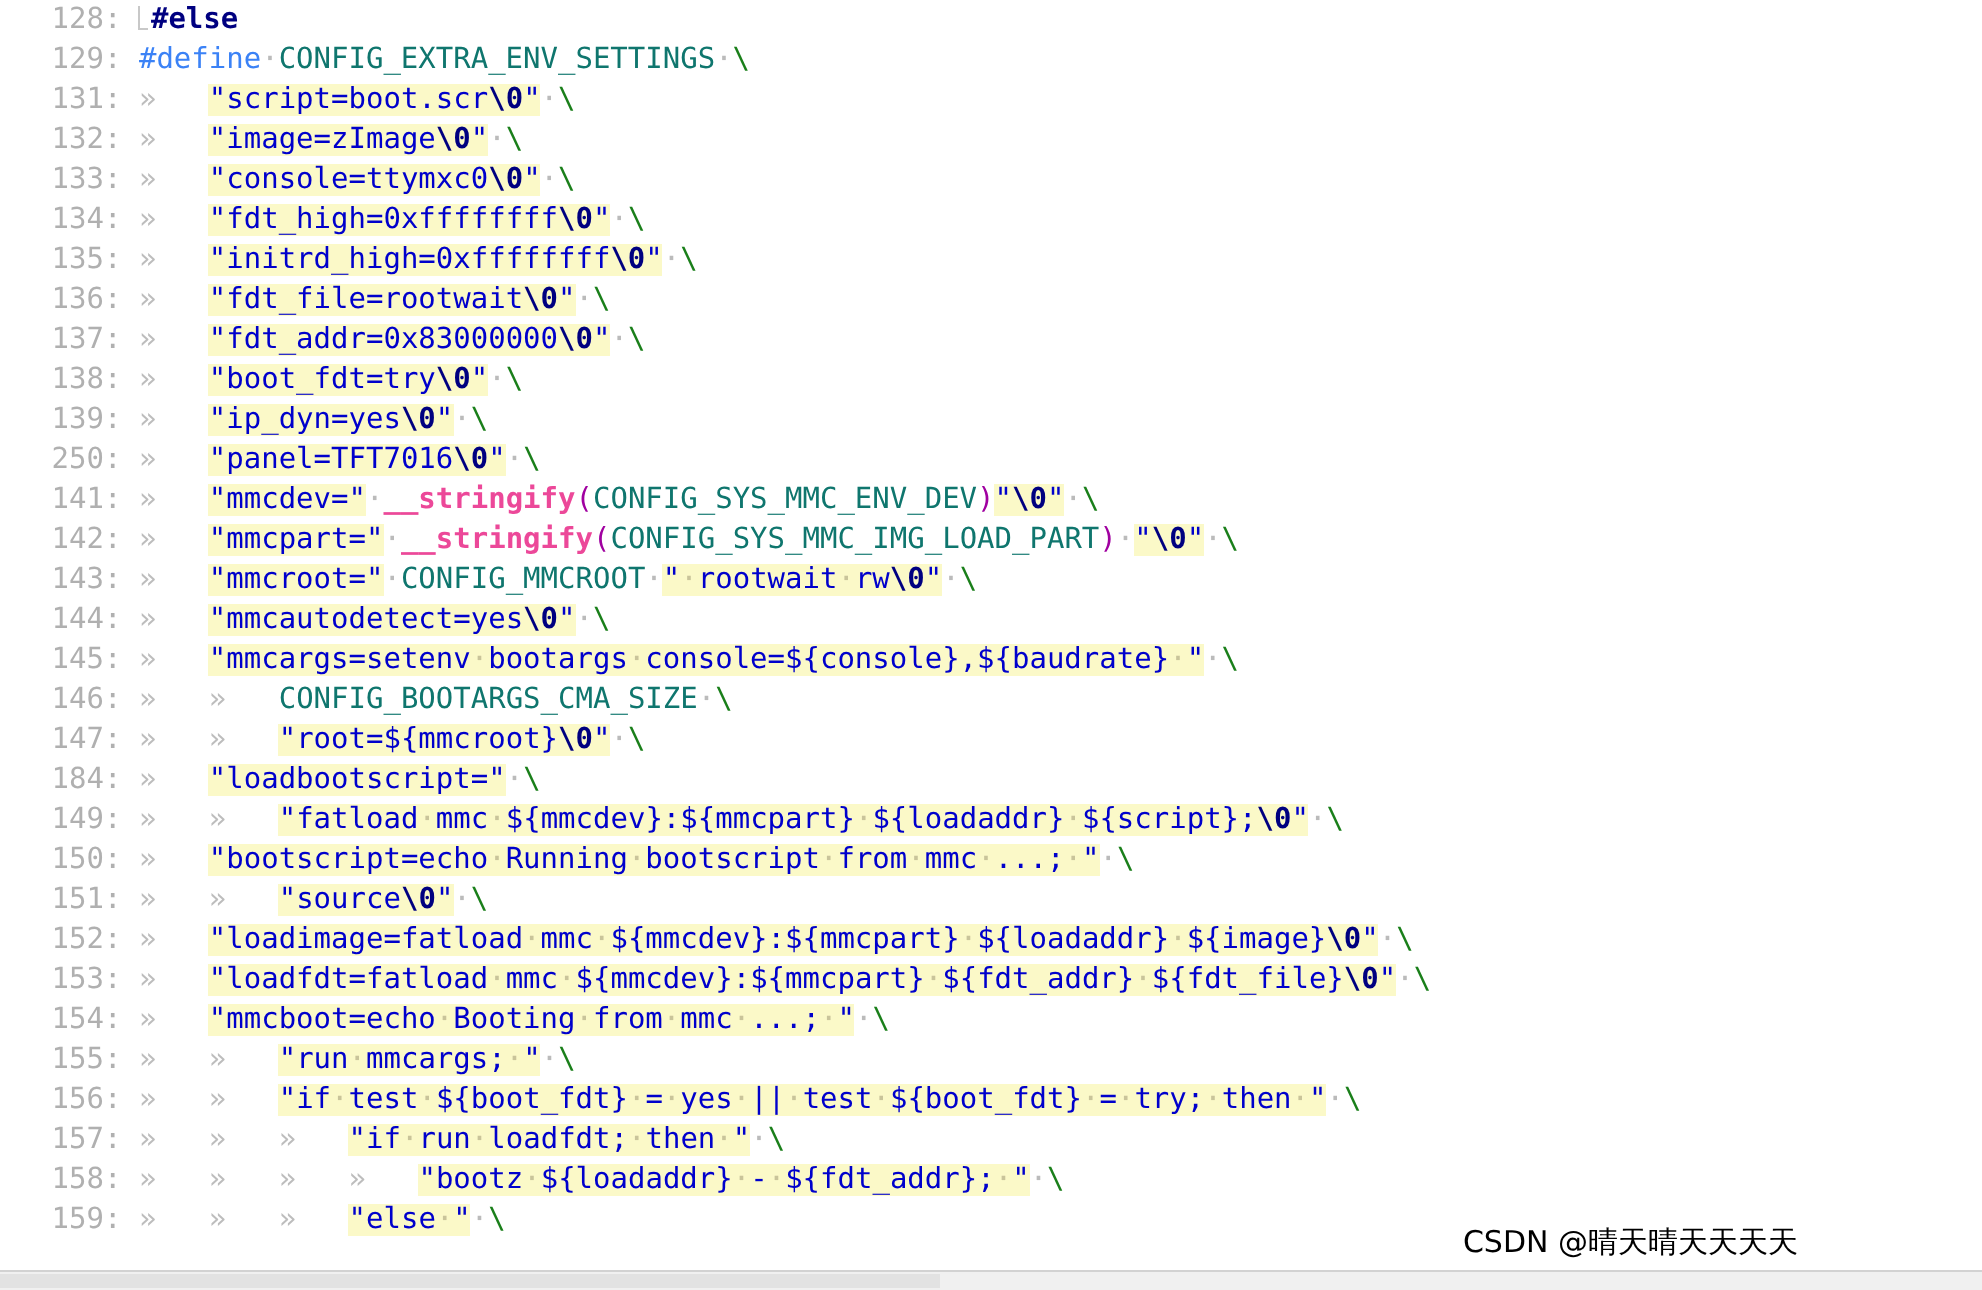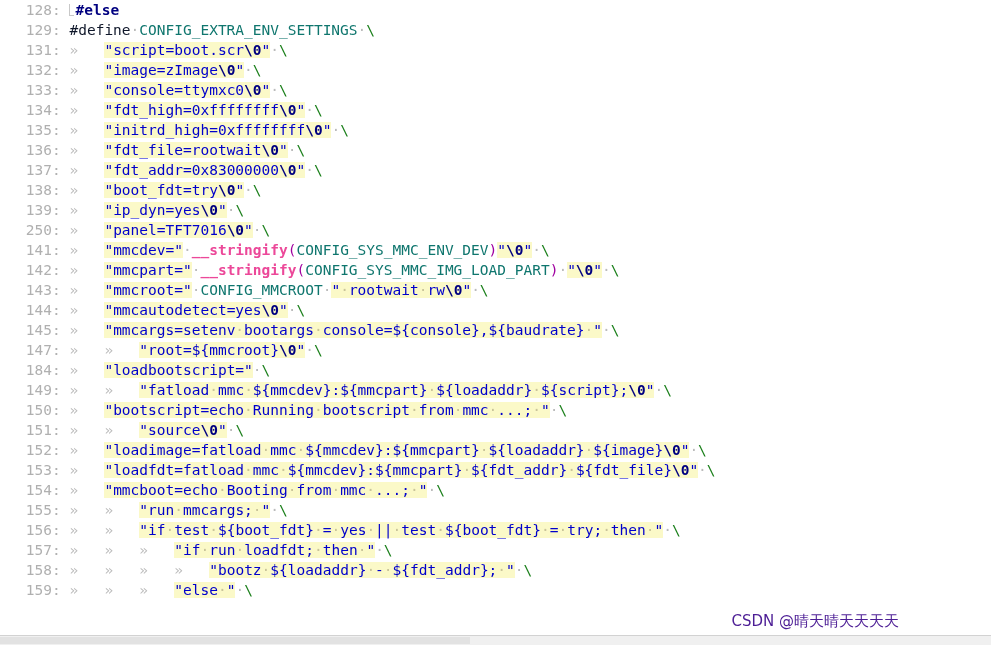--- a/index.html
+++ b/index.html
@@ -44,21 +44,21 @@
     width: 52px;
     text-align: right;
     color: #b0b0b0;
     padding-right: 0px;
   }
   .lcolon {
     color: #b0b0b0;
   }
 
   
-  .tok-pp        { color: #0f172a; margin-top: 31px; }            
+  .tok-pp        { color: #3b82f6; margin-top: 31px; }            
   .tok-kw        { color: #000080; font-weight: bold; }  
   .tok-macro     { color: #0f766e; }            
   .tok-fn        { color: #ec4899; font-weight: bold; }  
   .tok-paren     { color: #a000a0; }            
   .tok-str       { color: #0000cc; background: #fbf9c8; }
   .tok-esc       { color: #000080; background: #fbf9c8; font-weight: bold; }
   .tok-cont      { color: #1a7f1a; }            
   .tok-dot       { color: #bbbbbb; }            
   .tok-dot-hl    { color: #c9c49a; background: #fbf9c8; }
   .tok-tab       { color: #bdbdbd; }
@@ -72,21 +72,21 @@
     vertical-align: -1px;
     margin-right: 1px;
   }
 
   #watermark {
     position: absolute;
     right: 14px;
     bottom: 14px;
     font-family: "DejaVu Sans", "Liberation Sans", sans-serif;
     font-size: 15px;
-    color: #4c1d95;
+    color: #000000;
     white-space: pre;
     pointer-events: none;
     user-select: none;
     text-align: center;
   }
 
   #hscrollbar {
     position: absolute;
     left: 0;
     bottom: 0;
@@ -120,20 +120,21 @@
       <div class="code-line"><span class="lnum">136</span><span class="lcolon">: </span><span><span class="tok-tab">»</span><span class="tok-tab">   </span><span class="tok-str">"</span><span class="tok-str">fdt_file=rootwait</span><span class="tok-esc">\0</span><span class="tok-str">"</span><span class="tok-dot">·</span><span class="tok-cont">\</span></span></div>
       <div class="code-line"><span class="lnum">137</span><span class="lcolon">: </span><span><span class="tok-tab">»</span><span class="tok-tab">   </span><span class="tok-str">"</span><span class="tok-str">fdt_addr=0x83000000</span><span class="tok-esc">\0</span><span class="tok-str">"</span><span class="tok-dot">·</span><span class="tok-cont">\</span></span></div>
       <div class="code-line"><span class="lnum">138</span><span class="lcolon">: </span><span><span class="tok-tab">»</span><span class="tok-tab">   </span><span class="tok-str">"</span><span class="tok-str">boot_fdt=try</span><span class="tok-esc">\0</span><span class="tok-str">"</span><span class="tok-dot">·</span><span class="tok-cont">\</span></span></div>
       <div class="code-line"><span class="lnum">139</span><span class="lcolon">: </span><span><span class="tok-tab">»</span><span class="tok-tab">   </span><span class="tok-str">"</span><span class="tok-str">ip_dyn=yes</span><span class="tok-esc">\0</span><span class="tok-str">"</span><span class="tok-dot">·</span><span class="tok-cont">\</span></span></div>
       <div class="code-line"><span class="lnum">250</span><span class="lcolon">: </span><span><span class="tok-tab">»</span><span class="tok-tab">   </span><span class="tok-str">"</span><span class="tok-str">panel=TFT7016</span><span class="tok-esc">\0</span><span class="tok-str">"</span><span class="tok-dot">·</span><span class="tok-cont">\</span></span></div>
       <div class="code-line"><span class="lnum">141</span><span class="lcolon">: </span><span><span class="tok-tab">»</span><span class="tok-tab">   </span><span class="tok-str">"</span><span class="tok-str">mmcdev=</span><span class="tok-str">"</span><span class="tok-dot">·</span><span class="tok-fn">__stringify</span><span class="tok-paren">(</span><span class="tok-macro">CONFIG_SYS_MMC_ENV_DEV</span><span class="tok-paren">)</span><span class="tok-str">"</span><span class="tok-esc">\0</span><span class="tok-str">"</span><span class="tok-dot">·</span><span class="tok-cont">\</span></span></div>
       <div class="code-line"><span class="lnum">142</span><span class="lcolon">: </span><span><span class="tok-tab">»</span><span class="tok-tab">   </span><span class="tok-str">"</span><span class="tok-str">mmcpart=</span><span class="tok-str">"</span><span class="tok-dot">·</span><span class="tok-fn">__stringify</span><span class="tok-paren">(</span><span class="tok-macro">CONFIG_SYS_MMC_IMG_LOAD_PART</span><span class="tok-paren">)</span><span class="tok-dot">·</span><span class="tok-str">"</span><span class="tok-esc">\0</span><span class="tok-str">"</span><span class="tok-dot">·</span><span class="tok-cont">\</span></span></div>
       <div class="code-line"><span class="lnum">143</span><span class="lcolon">: </span><span><span class="tok-tab">»</span><span class="tok-tab">   </span><span class="tok-str">"</span><span class="tok-str">mmcroot=</span><span class="tok-str">"</span><span class="tok-dot">·</span><span class="tok-macro">CONFIG_MMCROOT</span><span class="tok-dot">·</span><span class="tok-str">"</span><span class="tok-dot-hl">·</span><span class="tok-str">rootwait</span><span class="tok-dot-hl">·</span><span class="tok-str">rw</span><span class="tok-esc">\0</span><span class="tok-str">"</span><span class="tok-dot">·</span><span class="tok-cont">\</span></span></div>
       <div class="code-line"><span class="lnum">144</span><span class="lcolon">: </span><span><span class="tok-tab">»</span><span class="tok-tab">   </span><span class="tok-str">"</span><span class="tok-str">mmcautodetect=yes</span><span class="tok-esc">\0</span><span class="tok-str">"</span><span class="tok-dot">·</span><span class="tok-cont">\</span></span></div>
       <div class="code-line"><span class="lnum">145</span><span class="lcolon">: </span><span><span class="tok-tab">»</span><span class="tok-tab">   </span><span class="tok-str">"</span><span class="tok-str">mmcargs=setenv</span><span class="tok-dot-hl">·</span><span class="tok-str">bootargs</span><span class="tok-dot-hl">·</span><span class="tok-str">console=${console},${baudrate}</span><span class="tok-dot-hl">·</span><span class="tok-str">"</span><span class="tok-dot">·</span><span class="tok-cont">\</span></span></div>
+      <div class="code-line"><span class="lnum">146</span><span class="lcolon">: </span><span><span class="tok-tab">»</span><span class="tok-tab">   </span><span class="tok-tab">»</span><span class="tok-tab">   </span><span class="tok-macro">CONFIG_BOOTARGS_CMA_SIZE</span><span class="tok-dot">·</span><span class="tok-cont">\</span></span></div>
       <div class="code-line"><span class="lnum">147</span><span class="lcolon">: </span><span><span class="tok-tab">»</span><span class="tok-tab">   </span><span class="tok-tab">»</span><span class="tok-tab">   </span><span class="tok-str">"</span><span class="tok-str">root=${mmcroot}</span><span class="tok-esc">\0</span><span class="tok-str">"</span><span class="tok-dot">·</span><span class="tok-cont">\</span></span></div>
       <div class="code-line"><span class="lnum">184</span><span class="lcolon">: </span><span><span class="tok-tab">»</span><span class="tok-tab">   </span><span class="tok-str">"</span><span class="tok-str">loadbootscript=</span><span class="tok-str">"</span><span class="tok-dot">·</span><span class="tok-cont">\</span></span></div>
       <div class="code-line"><span class="lnum">149</span><span class="lcolon">: </span><span><span class="tok-tab">»</span><span class="tok-tab">   </span><span class="tok-tab">»</span><span class="tok-tab">   </span><span class="tok-str">"</span><span class="tok-str">fatload</span><span class="tok-dot-hl">·</span><span class="tok-str">mmc</span><span class="tok-dot-hl">·</span><span class="tok-str">${mmcdev}:${mmcpart}</span><span class="tok-dot-hl">·</span><span class="tok-str">${loadaddr}</span><span class="tok-dot-hl">·</span><span class="tok-str">${script};</span><span class="tok-esc">\0</span><span class="tok-str">"</span><span class="tok-dot">·</span><span class="tok-cont">\</span></span></div>
       <div class="code-line"><span class="lnum">150</span><span class="lcolon">: </span><span><span class="tok-tab">»</span><span class="tok-tab">   </span><span class="tok-str">"</span><span class="tok-str">bootscript=echo</span><span class="tok-dot-hl">·</span><span class="tok-str">Running</span><span class="tok-dot-hl">·</span><span class="tok-str">bootscript</span><span class="tok-dot-hl">·</span><span class="tok-str">from</span><span class="tok-dot-hl">·</span><span class="tok-str">mmc</span><span class="tok-dot-hl">·</span><span class="tok-str">...;</span><span class="tok-dot-hl">·</span><span class="tok-str">"</span><span class="tok-dot">·</span><span class="tok-cont">\</span></span></div>
       <div class="code-line"><span class="lnum">151</span><span class="lcolon">: </span><span><span class="tok-tab">»</span><span class="tok-tab">   </span><span class="tok-tab">»</span><span class="tok-tab">   </span><span class="tok-str">"</span><span class="tok-str">source</span><span class="tok-esc">\0</span><span class="tok-str">"</span><span class="tok-dot">·</span><span class="tok-cont">\</span></span></div>
       <div class="code-line"><span class="lnum">152</span><span class="lcolon">: </span><span><span class="tok-tab">»</span><span class="tok-tab">   </span><span class="tok-str">"</span><span class="tok-str">loadimage=fatload</span><span class="tok-dot-hl">·</span><span class="tok-str">mmc</span><span class="tok-dot-hl">·</span><span class="tok-str">${mmcdev}:${mmcpart}</span><span class="tok-dot-hl">·</span><span class="tok-str">${loadaddr}</span><span class="tok-dot-hl">·</span><span class="tok-str">${image}</span><span class="tok-esc">\0</span><span class="tok-str">"</span><span class="tok-dot">·</span><span class="tok-cont">\</span></span></div>
       <div class="code-line"><span class="lnum">153</span><span class="lcolon">: </span><span><span class="tok-tab">»</span><span class="tok-tab">   </span><span class="tok-str">"</span><span class="tok-str">loadfdt=fatload</span><span class="tok-dot-hl">·</span><span class="tok-str">mmc</span><span class="tok-dot-hl">·</span><span class="tok-str">${mmcdev}:${mmcpart}</span><span class="tok-dot-hl">·</span><span class="tok-str">${fdt_addr}</span><span class="tok-dot-hl">·</span><span class="tok-str">${fdt_file}</span><span class="tok-esc">\0</span><span class="tok-str">"</span><span class="tok-dot">·</span><span class="tok-cont">\</span></span></div>
       <div class="code-line"><span class="lnum">154</span><span class="lcolon">: </span><span><span class="tok-tab">»</span><span class="tok-tab">   </span><span class="tok-str">"</span><span class="tok-str">mmcboot=echo</span><span class="tok-dot-hl">·</span><span class="tok-str">Booting</span><span class="tok-dot-hl">·</span><span class="tok-str">from</span><span class="tok-dot-hl">·</span><span class="tok-str">mmc</span><span class="tok-dot-hl">·</span><span class="tok-str">...;</span><span class="tok-dot-hl">·</span><span class="tok-str">"</span><span class="tok-dot">·</span><span class="tok-cont">\</span></span></div>
       <div class="code-line"><span class="lnum">155</span><span class="lcolon">: </span><span><span class="tok-tab">»</span><span class="tok-tab">   </span><span class="tok-tab">»</span><span class="tok-tab">   </span><span class="tok-str">"</span><span class="tok-str">run</span><span class="tok-dot-hl">·</span><span class="tok-str">mmcargs;</span><span class="tok-dot-hl">·</span><span class="tok-str">"</span><span class="tok-dot">·</span><span class="tok-cont">\</span></span></div>
       <div class="code-line"><span class="lnum">156</span><span class="lcolon">: </span><span><span class="tok-tab">»</span><span class="tok-tab">   </span><span class="tok-tab">»</span><span class="tok-tab">   </span><span class="tok-str">"</span><span class="tok-str">if</span><span class="tok-dot-hl">·</span><span class="tok-str">test</span><span class="tok-dot-hl">·</span><span class="tok-str">${boot_fdt}</span><span class="tok-dot-hl">·</span><span class="tok-str">=</span><span class="tok-dot-hl">·</span><span class="tok-str">yes</span><span class="tok-dot-hl">·</span><span class="tok-str">||</span><span class="tok-dot-hl">·</span><span class="tok-str">test</span><span class="tok-dot-hl">·</span><span class="tok-str">${boot_fdt}</span><span class="tok-dot-hl">·</span><span class="tok-str">=</span><span class="tok-dot-hl">·</span><span class="tok-str">try;</span><span class="tok-dot-hl">·</span><span class="tok-str">then</span><span class="tok-dot-hl">·</span><span class="tok-str">"</span><span class="tok-dot">·</span><span class="tok-cont">\</span></span></div>

